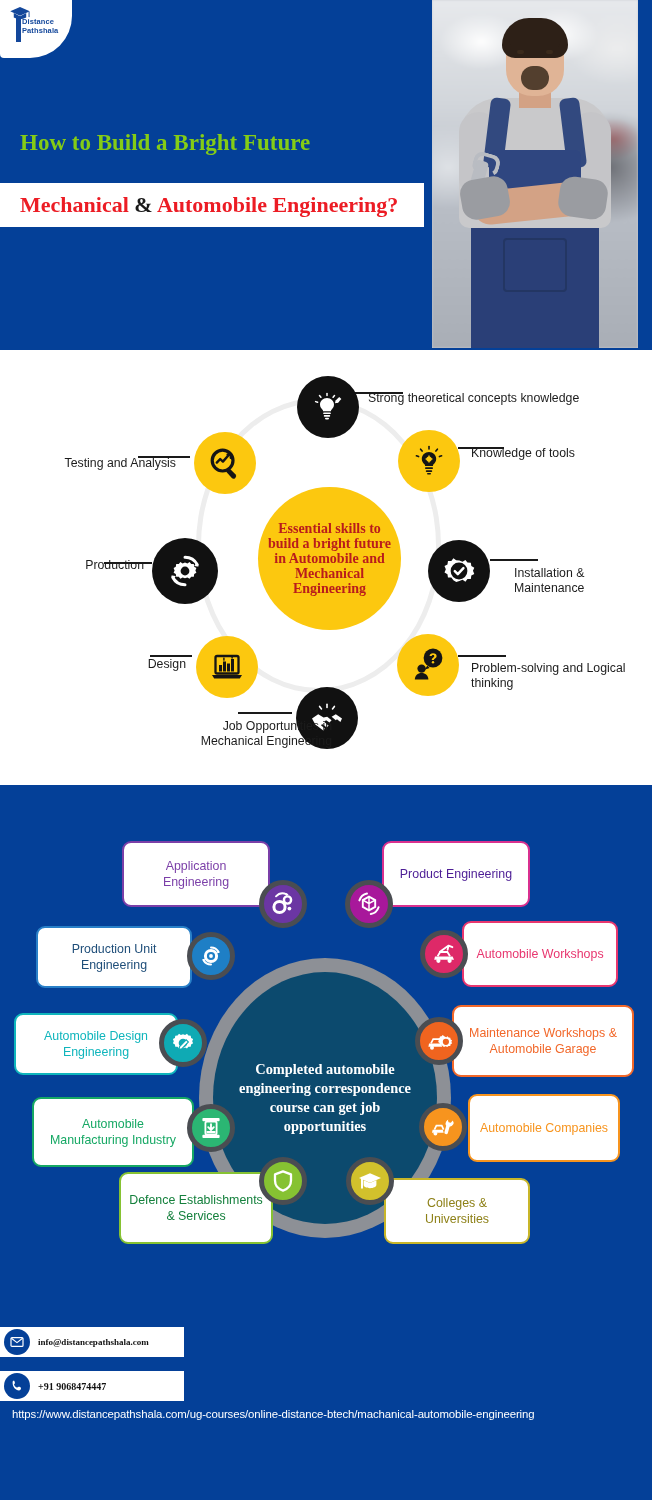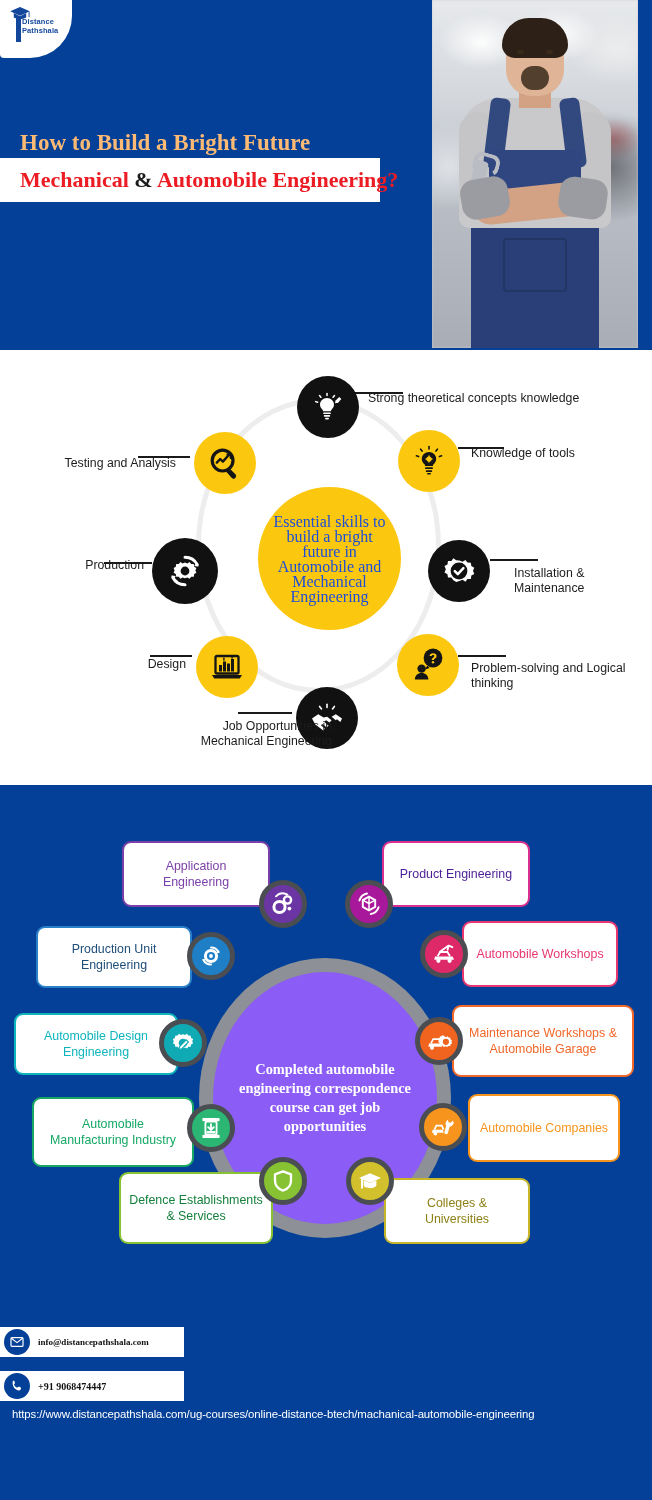--- a/index.html
+++ b/index.html
@@ -137,29 +137,29 @@
   .m-pocket {
     position: absolute; left: 50%; top: 238px; transform: translateX(-50%);
     width: 64px; height: 54px; border: 2px solid #233663; border-radius: 4px;
   }
 
   .title-block {
     position: absolute; left: 0; top: 130px;
     width: 440px; z-index: 5;
   }
   .title-line1 {
-    color: #fdba74;
+    color: #84cc16;
     font-family: "Liberation Serif", serif;
     font-weight: bold; font-size: 23px;
-    padding: 0 0 2px 20px;
+    padding: 0 0 27px 20px;
   }
   .title-band {
     background: #ffffff;
     padding: 9px 0 9px 20px;
-    width: 380px;
+    width: 424px;
   }
   .title-line2 {
     font-family: "Liberation Serif", serif;
     font-weight: bold; font-size: 22px;
     white-space: nowrap;
   }
   .title-line2 .red { color: #ec1c24; }
   .title-line2 .amp { color: #1a1a1a; }
 
   
@@ -177,22 +177,22 @@
     position: absolute; left: 258px; top: 487px;
     width: 143px; height: 143px;
     border-radius: 50%;
     background: #FCC80F;
     display: flex; align-items: center; justify-content: center;
     text-align: center;
     z-index: 3;
   }
   .core-text {
     font-family: "Liberation Serif", serif;
-    font-weight: normal; font-size: 16px; line-height: 15px;
-    color: #1d4ed8; padding: 0 8px;
+    font-weight: bold; font-size: 14px; line-height: 15px;
+    color: #b91c1c; padding: 0 8px;
   }
   .node {
     position: absolute;
     width: 62px; height: 62px; border-radius: 50%;
     display: flex; align-items: center; justify-content: center;
     z-index: 4;
   }
   .node.yellow { background: #FCC80F; }
   .node.black  { background: #111111; }
   .node svg { display: block; }
@@ -215,21 +215,21 @@
   }
   .hub-ring {
     position: absolute; left: 199px; top: 958px;
     width: 252px; height: 280px;
     background: #8d9096; border-radius: 50%;
     z-index: 2;
   }
   .hub-core {
     position: absolute; left: 213px; top: 972px;
     width: 224px; height: 252px;
-    background: #8b5cf6; border-radius: 50%;
+    background: #0c4a6e; border-radius: 50%;
     display: flex; align-items: center; justify-content: flex-end;
     text-align: center; z-index: 3;
   }
   .hub-text {
     font-family: "Liberation Serif", serif;
     font-weight: bold; font-size: 14.4px; line-height: 19px;
     color: #ffffff; padding: 0 16px;
   }
   .job-card {
     position: absolute;

